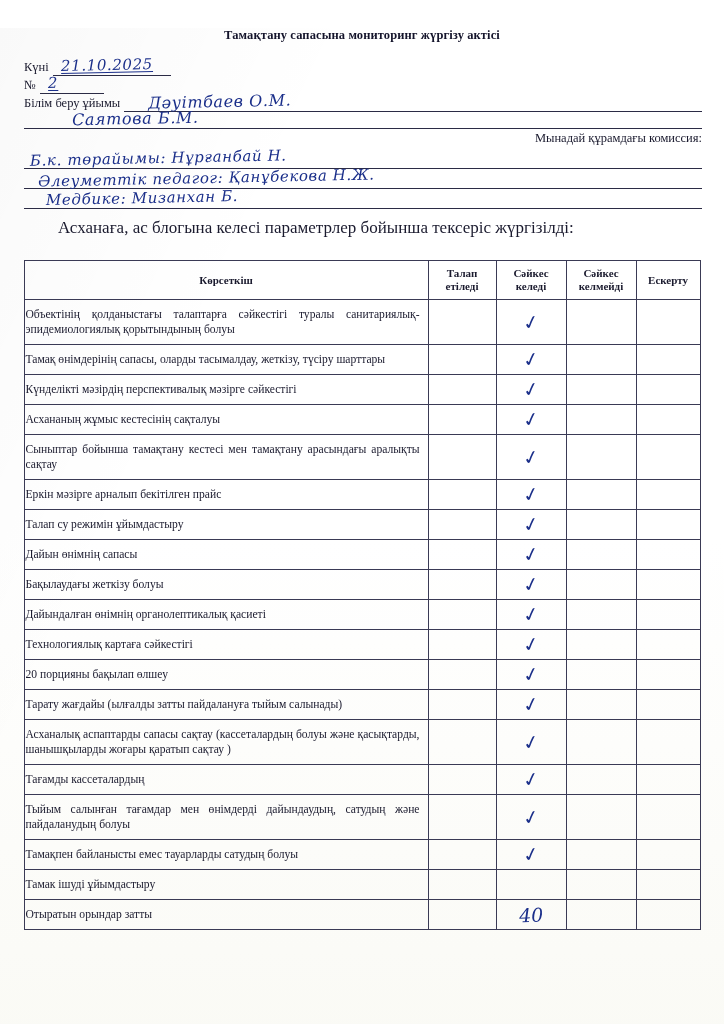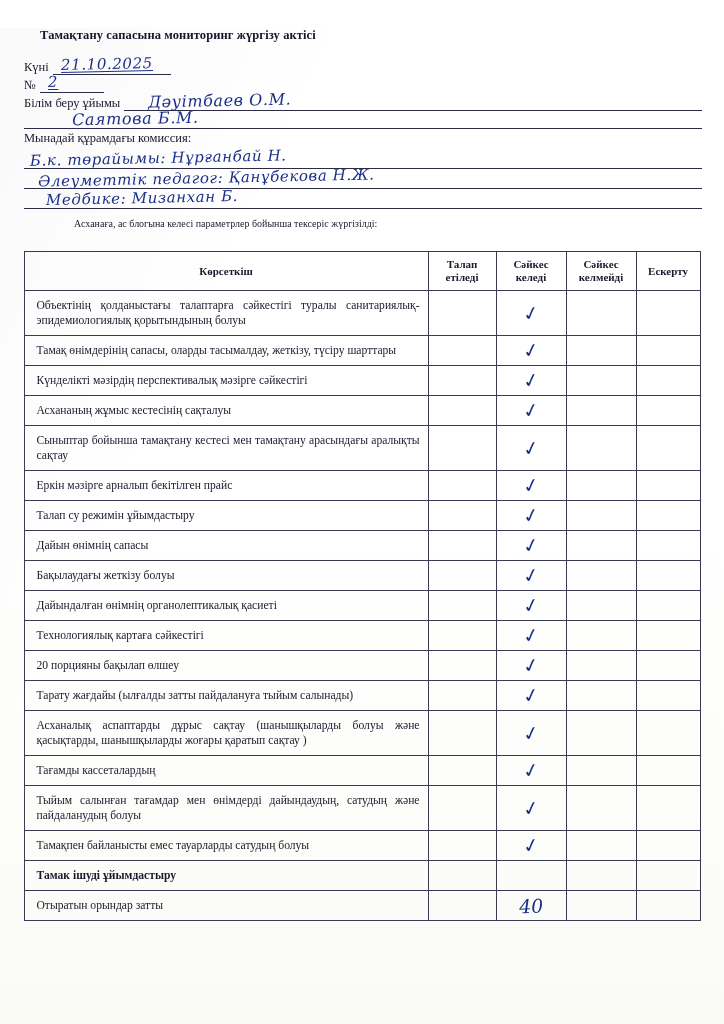--- a/index.html
+++ b/index.html
@@ -20,38 +20,38 @@
     width: 724px;
     height: 1024px;
     background: #fbfbf7;
     background-image:
       linear-gradient(115deg, rgba(0,0,0,0.025) 0%, rgba(0,0,0,0) 30%),
       linear-gradient(0deg, rgba(250,250,245,1) 0%, rgba(255,255,255,1) 50%);
     box-sizing: border-box;
     padding: 0;
   }
   .doc-title {
-    text-align: left;
+    text-align: center;
     font-weight: bold;
     font-size: 12.5px;
     letter-spacing: 0.1px;
     margin: 28px 0 0 0;
     padding: 0 40px;
     color: #14142b;
   }
   .header-block {
     margin: 16px 0 0 0;
     padding: 0 22px 0 24px;
     font-size: 12.5px;
     line-height: 17px;
   }
   .hl {
     position: relative;
     display: flex;
-    align-items: flex-start;
+    align-items: flex-end;
     white-space: nowrap;
     margin-bottom: 1px;
   }
   .hl .lbl {
     flex: 0 0 auto;
     padding-right: 4px;
   }
   .hl .fill {
     flex: 1 1 auto;
     border-bottom: 1px solid #2b2b45;
@@ -79,22 +79,22 @@
   .hand.u { text-decoration: underline; text-underline-offset: 2px; }
   .commission-lines {
     margin-top: 2px;
   }
   .cline {
     border-bottom: 1px solid #2b2b45;
     height: 19px;
     position: relative;
   }
   .intro {
-    padding: 9px 24px 6px 40px;
-    font-size: 10px;
+    padding: 9px 24px 6px 24px;
+    font-size: 17px;
     text-indent: 34px;
   }
   table.main {
     border-collapse: collapse;
     width: 676px;
     margin: 16px auto;
     table-layout: fixed;
     font-size: 11.6px;
   }
   table.main th, table.main td {
@@ -102,28 +102,28 @@
     vertical-align: middle;
   }
   table.main th {
     text-align: center;
     font-weight: bold;
     font-size: 11px;
     padding: 6px 3px;
     line-height: 13px;
   }
   td.param {
-    padding: 7px 8px 7px 12px;
+    padding: 7px 8px 7px 1px;
     text-align: justify;
     text-align-last: left;
     line-height: 15px;
     font-size: 11.6px;
   }
   td.param.bold {
-    font-weight: bold;
+    font-weight: normal;
   }
   td.mark {
     text-align: center;
     position: relative;
   }
   .check {
     font-family: "DejaVu Serif", serif;
     color: #1b2f8a;
     font-size: 19px;
     line-height: 1;
@@ -175,21 +175,21 @@
         <span class="hand" style="left:24px; font-size:16px;">Дәуітбаев О.М.</span>
       </span>
     </div>
 
     <div class="hl">
       <span class="fill">
         <span class="hand" style="left:48px; font-size:16px;">Саятова Б.М.</span>
       </span>
     </div>
 
-    <div style="margin-top:1px;">Мынадай құрамдағы комиссия:</div>
+    <div style="margin-top:1px;text-align:right;">Мынадай құрамдағы комиссия:</div>
 
     <div class="commission-lines">
       <div class="cline">
         <span class="hand" style="left:6px;">Б.к. төрайымы: Нұрғанбай Н.</span>
       </div>
       <div class="cline">
         <span class="hand" style="left:14px;">Әлеуметтік педагог: Қанұбекова Н.Ж.</span>
       </div>
       <div class="cline">
         <span class="hand" style="left:22px;">Медбике: Мизанхан Б.</span>
@@ -302,21 +302,21 @@
           <td class="mark"></td>
         </tr>
         <tr>
           <td class="param">Тарату жағдайы (ылғалды затты пайдалануға тыйым салынады)</td>
           <td class="mark"></td>
           <td class="mark"><span class="check">✓</span></td>
           <td class="mark"></td>
           <td class="mark"></td>
         </tr>
         <tr>
-          <td class="param">Асханалық аспаптарды дұрыс сақтау (шанышқыларды болуы және қасықтарды, шанышқыларды жоғары қаратып сақтау )</td>
+          <td class="param">Асханалық аспаптарды сапасы сақтау (кассеталардың болуы және қасықтарды, шанышқыларды жоғары қаратып сақтау )</td>
           <td class="mark"></td>
           <td class="mark"><span class="check">✓</span></td>
           <td class="mark"></td>
           <td class="mark"></td>
         </tr>
         <tr>
           <td class="param">Тағамды кассеталардың</td>
           <td class="mark"></td>
           <td class="mark"><span class="check">✓</span></td>
           <td class="mark"></td>

